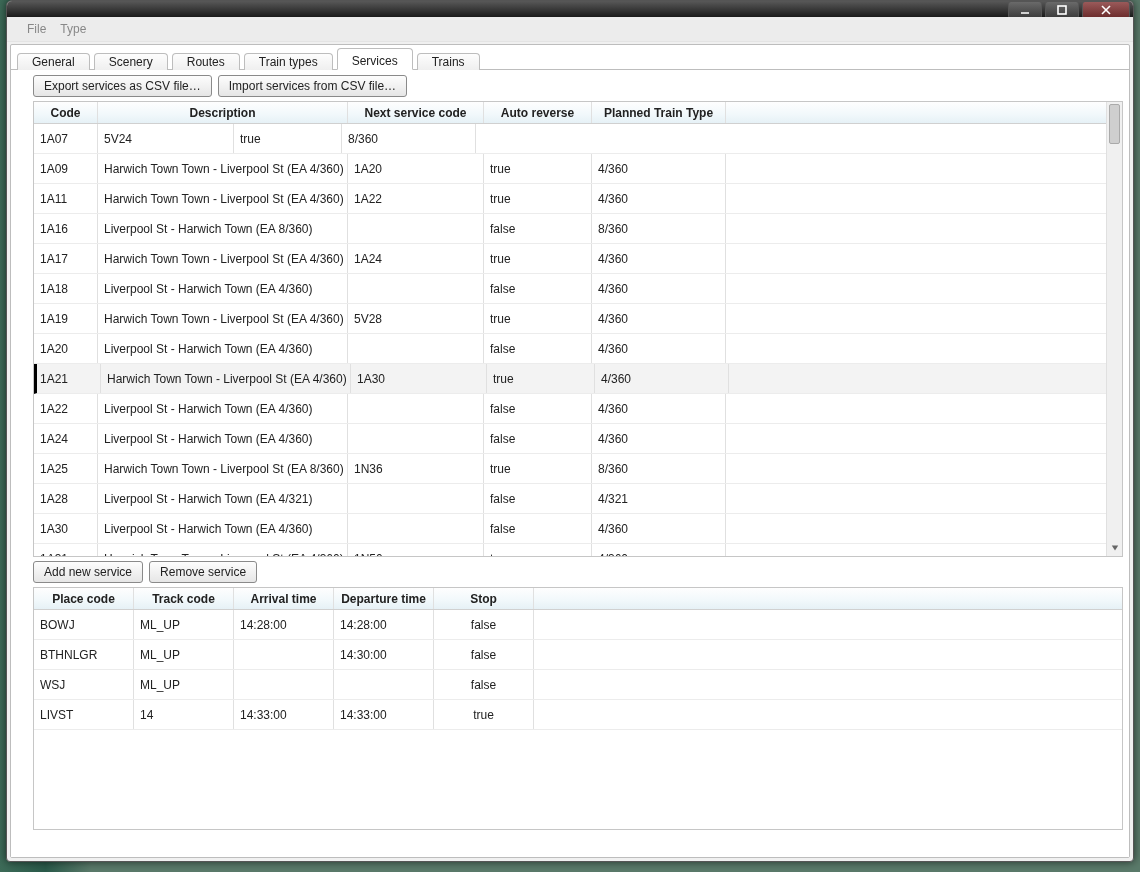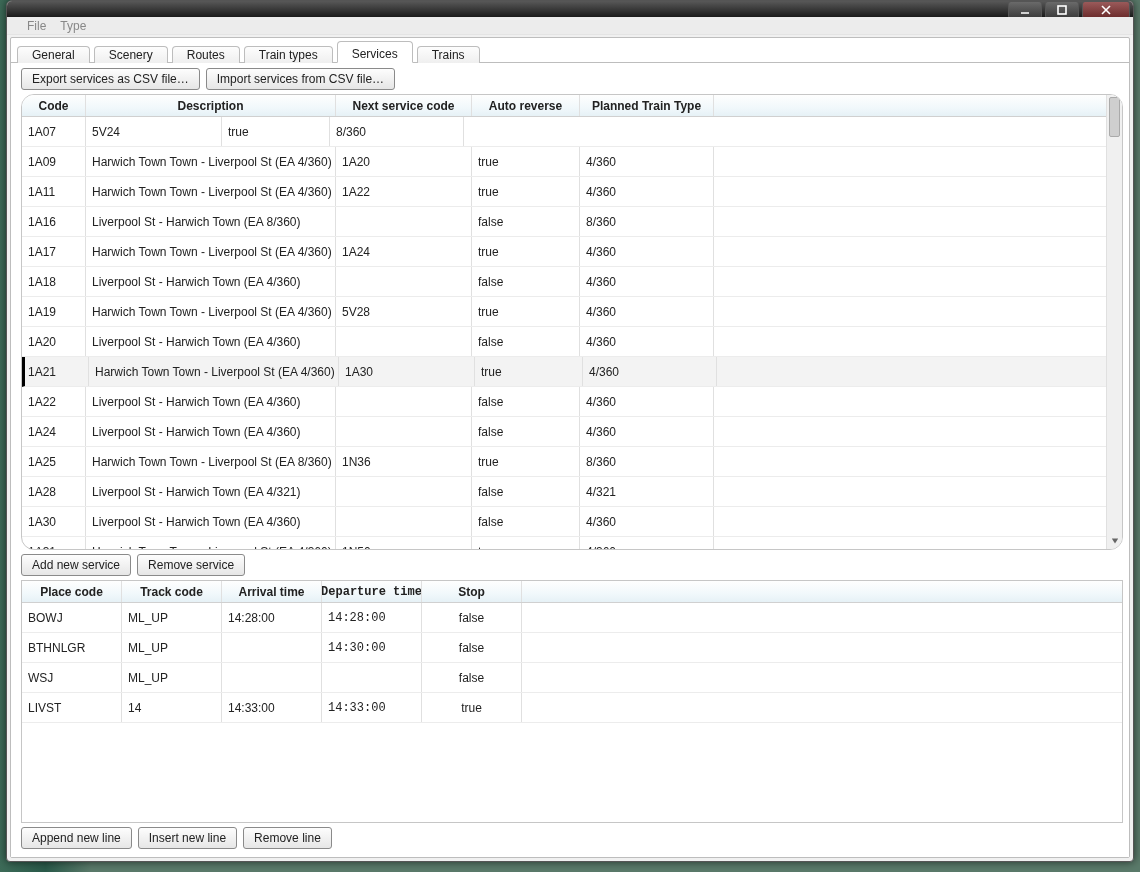--- a/index.html
+++ b/index.html
@@ -13,44 +13,44 @@
   .win-controls { margin-left:auto; display:flex; }
   .win-btn { width:34px; height:18px; margin-right:3px; border:1px solid #555; background:linear-gradient(to bottom,#6a6a6a,#3a3a3a); border-radius:3px; display:flex; align-items:center; justify-content:center; }
   .win-btn.close { width:48px; background:linear-gradient(to bottom,#9a5a5a,#6a2a2a); }
   .win-btn svg { width:10px; height:10px; stroke:#fff; stroke-width:1.6; fill:none; }
   .menubar { height:25px; background:#ececec; display:flex; align-items:center; padding:0 20px; gap:14px; border-bottom:1px solid #e4e4e4; }
   .menubar span { color:#888; }
   .client { flex:1; display:flex; flex-direction:column; background:#fff; border:1px solid #bdbdbd; margin:2px 3px 3px 3px; border-radius:2px; }
   .tabs-row { display:flex; align-items:flex-end; height:24px; padding:0 6px; background:#fff; border-bottom:1px solid #bdbdbd; position:relative; top:1px;}
   .tab { padding:1px 14px; border:1px solid #bdbdbd; border-bottom:none; margin-right:4px; border-radius:4px 4px 0 0; background:linear-gradient(to bottom,#fdfdfd,#efefef); font-size:12px; cursor:default; position:relative; top:1px;}
   .tab.active { background:#fff; top:1px; z-index:2; border-bottom:1px solid #fff; padding-top:5px;}
-  .tab-content { flex:1; display:flex; flex-direction:column; background:#fff; padding:6px 6px 8px 10px; gap:4px; overflow:hidden;}
+  .tab-content { flex:1; display:flex; flex-direction:column; background:#fff; padding:6px 6px 8px 22px; gap:4px; overflow:hidden;}
   .toolbar-row, .button-row { display:flex; gap:6px; }
   .btn { border:1px solid #8a8a8a; background:linear-gradient(to bottom,#fdfdfd,#e6e6e6); border-radius:3px; padding:3px 10px; font-size:12px; cursor:default; }
   .table-frame { border:1px solid #c6c6c6; background:#fff; display:flex; flex-direction:column; position:relative; overflow:hidden;}
-  .services-table { height:456px;border-radius:13px; }
+  .services-table { height:456px; }
   .stops-table   { height:243px; }
   .table-header-row { display:flex; height:22px; background:linear-gradient(to bottom,#fefefe 0%,#f1f8fb 60%,#e6f1f6 100%); border-bottom:1px solid #d0d0d0; font-weight:bold; }
   .th, .td { border-right:1px solid #e0e0e0; padding:3px 6px; overflow:hidden; white-space:nowrap; text-overflow:ellipsis; display:flex; align-items:center; }
   .th { justify-content:center; }
   .th:last-child, .td:last-child { border-right:none; }
   .table-body { flex:1; overflow-y:hidden; }
   .tr { display:flex; height:30px; border-bottom:1px solid #ececec; }
   .tr.selected { background:#f3f3f3; border-left:3px solid #000000; }
   .tr.selected .td:first-child { padding-left:3px; }
   .scrollbar { position:absolute; right:0; top:0; bottom:0; width:16px; background:#f0f0f0; border-left:1px solid #e0e0e0; }
   .scroll-thumb { position:absolute; left:2px; right:2px; top:2px; height:40px; background:#cfcfcf; border:1px solid #aaa; border-radius:2px;}
   .scroll-arrow { position:absolute; left:0; right:0; height:16px; display:flex; align-items:center; justify-content:center; }
   .scroll-arrow.top{ top:0; } .scroll-arrow.bottom{ bottom:0; }
   .scroll-arrow svg{ width:8px; height:8px; fill:#666; }
   
   .s-c0{width:64px;} .s-c1{width:250px;} .s-c2{width:136px;justify-content:flex-start;} .s-c3{width:108px;} .s-c4{width:134px;} .s-rest{flex:1;}
   .th.s-c2,.th.s-c3,.th.s-c4{justify-content:center;}
   
-  .p-c0{width:100px;} .p-c1{width:100px;} .p-c2{width:100px;} .p-c3{width:100px;font-family:Liberation Mono, monospace;} .p-c4{width:100px;justify-content:center;} .p-rest{flex:1;}
+  .p-c0{width:100px;} .p-c1{width:100px;} .p-c2{width:100px;} .p-c3{width:100px;} .p-c4{width:100px;justify-content:center;} .p-rest{flex:1;}
 </style>
 </head>
 <body>
 
 <div class="desktop">
   <div class="window">
 
     <div class="titlebar">
       <span class="title-icon"></span>
       <span class="title-text">
@@ -287,22 +287,17 @@
                 <div class="td p-c0">LIVST</div>
                 <div class="td p-c1">14</div>
                 <div class="td p-c2">14:33:00</div>
                 <div class="td p-c3">14:33:00</div>
                 <div class="td p-c4">true</div>
                 <div class="td p-rest"></div>
               </div>
             </div>
         </div>
 
-        <div class="button-row">
-          <div class="btn">Append new line</div>
-          <div class="btn">Insert new line</div>
-          <div class="btn">Remove line</div>
-        </div>
 
       </div>
     </div>
   </div>
 </div>
 
 </body></html>

